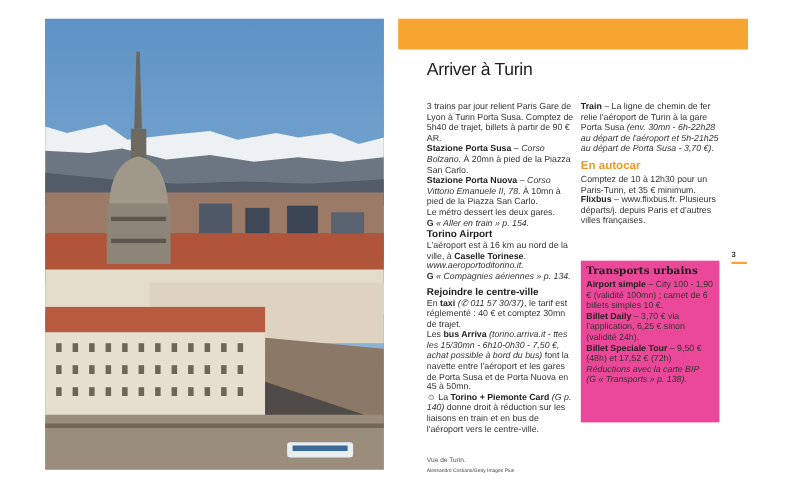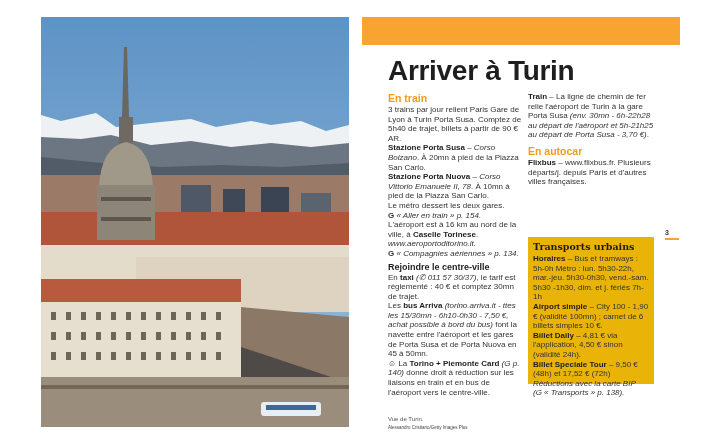--- a/index.html
+++ b/index.html
@@ -9,34 +9,34 @@
     }
     .photo {
       position: absolute; left: 41px; top: 17px; width: 308px; height: 410px; overflow: hidden;
       background: #6e9cc6;
     }
     .photo svg { display: block; }
     .top-bar {
       position: absolute; left: 362px; top: 17px; width: 318px; height: 28px; background: #f7a430;
     }
     .page-title {
-      position: absolute; left: 388px; top: 55px; font-size: 28px; font-weight: bold; color: #1e1e1e;
+      position: absolute; left: 388px; top: 55px; font-size: 16px; font-weight: normal; color: #1e1e1e;
       letter-spacing: -0.3px; margin: 0;
     }
     .col { position: absolute; font-size: 8px; line-height: 9.6px; color: #333; }
     .col1 { left: 388px; top: 92px; width: 136px; }
     .col2 { left: 528px; top: 92px; width: 128px; }
     .sec-head { color: #f39a1e; font-weight: bold; font-size: 10.5px; line-height: 12px; margin: 0 0 1px 0; }
     .sub-head { font-weight: bold; color: #1e1e1e; font-size: 9px; line-height: 11px; margin: 3px 0 0 0; }
     .col p { margin: 0; }
     .b { font-weight: bold; color: #1e1e1e; }
     .i { font-style: italic; }
     .xref-icon { font-weight: bold; font-style: normal; }
     .urban-box {
-      position: absolute; left: 528px; top: 237px; width: 126px; height: 147px; background: #eab308;
+      position: absolute; left: 528px; top: 237px; width: 126px; height: 147px; background: #ec4899;
       padding: 4px 5px; box-sizing: border-box; font-size: 8px; line-height: 9.6px; color: #333;
     }
     .urban-box h3 {
       margin: 0 0 1px 0; font-family: "DejaVu Serif", serif; font-weight: bold; font-size: 9.5px;
       line-height: 12px; color: #1e1e1e;
     }
     .urban-box p { margin: 0; }
     .page-num {
       position: absolute; left: 665px; top: 229px; font-size: 7px; font-weight: bold; color: #333;
     }
@@ -126,46 +126,46 @@
     <rect x="56" y="168" width="58" height="55" fill="#8d8577"></rect>
     <rect x="60" y="180" width="50" height="4" fill="#5c564d"></rect>
     <rect x="60" y="200" width="50" height="4" fill="#5c564d"></rect>
   </svg>
 </div>
 
 <div class="top-bar"></div>
 <h1 class="page-title">Arriver à Turin</h1>
 
 <div class="col col1">
-  <h2 class="sec-head">En train</h2>
   <p>3 trains par jour relient Paris Gare de Lyon à Turin Porta Susa. Comptez de 5h40 de trajet, billets à partir de 90 € AR.</p>
   <p><span class="b">Stazione Porta Susa</span><span> – </span><span class="i">Corso Bolzano</span><span>. À 20mn à pied de la Piazza San Carlo.</span></p>
   <p><span class="b">Stazione Porta Nuova</span><span> – </span><span class="i">Corso Vittorio Emanuele II, 78</span><span>. À 10mn à pied de la Piazza San Carlo.</span></p>
   <p>Le métro dessert les deux gares.</p>
   <p class="i"><span class="xref-icon">G</span><span> « Aller en train » p. 154.</span></p>
 
+  <h3 class="sub-head" style="margin-top:0">Torino Airport</h3>
   <p><span>L'aéroport est à 16 km au nord de la ville, à </span><span class="b">Caselle Torinese</span><span>. </span><span class="i">www.aeroportoditorino.it.</span></p>
   <p class="i"><span class="xref-icon">G</span><span> « Compagnies aériennes » p. 134.</span></p>
   <h3 class="sub-head">Rejoindre le centre-ville</h3>
   <p><span>En </span><span class="b">taxi</span><span class="i"> (✆ 011 57 30/37)</span><span>, le tarif est réglementé : 40 € et comptez 30mn de trajet.</span></p>
   <p><span>Les </span><span class="b">bus Arriva</span><span class="i"> (torino.arriva.it - ttes les 15/30mn - 6h10-0h30 - 7,50 €, achat possible à bord du bus)</span><span> font la navette entre l'aéroport et les gares de Porta Susa et de Porta Nuova en 45 à 50mn.</span></p>
   <p><span>☺</span><span> La </span><span class="b">Torino + Piemonte Card</span><span class="i"> (G p. 140)</span><span> donne droit à réduction sur les liaisons en train et en bus de l'aéroport vers le centre-ville.</span></p>
 </div>
 
 <div class="col col2">
   <p><span class="b">Train</span><span> – La ligne de chemin de fer relie l'aéroport de Turin à la gare Porta Susa </span><span class="i">(env. 30mn - 6h-22h28 au départ de l'aéroport et 5h-21h25 au départ de Porta Susa - 3,70 €)</span><span>.</span></p>
   <h2 class="sec-head" style="margin-top:5px">En autocar</h2>
+  <p>Comptez de 10 à 12h30 pour un Paris-Turin, et 35 € minimum.</p>
   <p><span class="b">Flixbus</span><span> – www.flixbus.fr. Plusieurs départs/j. depuis Paris et d'autres villes françaises.</span></p>
 </div>
 
 <div class="urban-box">
   <h3>Transports urbains</h3>
-  <p><span class="b">Horaires</span><span> – Bus et tramways : 5h-0h Métro : lun. 5h30-22h, mar.-jeu. 5h30-0h30, vend.-sam. 5h30 -1h30, dim. et j. fériés 7h-1h</span></p>
   <p><span class="b">Airport simple</span><span> – City 100 - 1,90 € (validité 100mn) ; carnet de 6 billets simples 10 €.</span></p>
-  <p><span class="b">Billet Daily</span><span> – 4,81 € via l'application, 4,50 € sinon (validité 24h).</span></p>
+  <p><span class="b">Billet Daily</span><span> – 3,70 € via l'application, 6,25 € sinon (validité 24h).</span></p>
   <p><span class="b">Billet Speciale Tour</span><span> – 9,50 € (48h) et 17,52 € (72h)</span></p>
   <p class="i">Réductions avec la carte BIP</p>
   <p class="i">(G « Transports » p. 138).</p>
 </div>
 
 <div class="page-num">3</div>
 <div class="page-num-bar"></div>
 
 <div class="caption">Vue de Turin.</div>
 <div class="credit">Alessandro Cristiano/Getty Images Plus</div>

